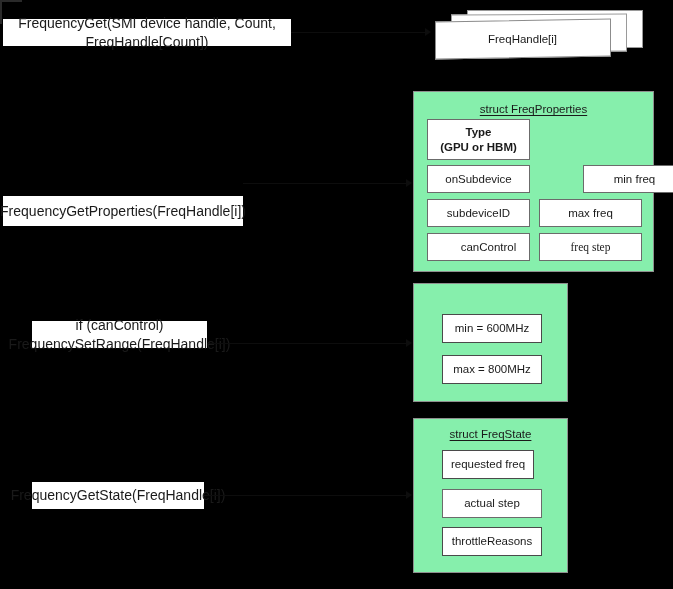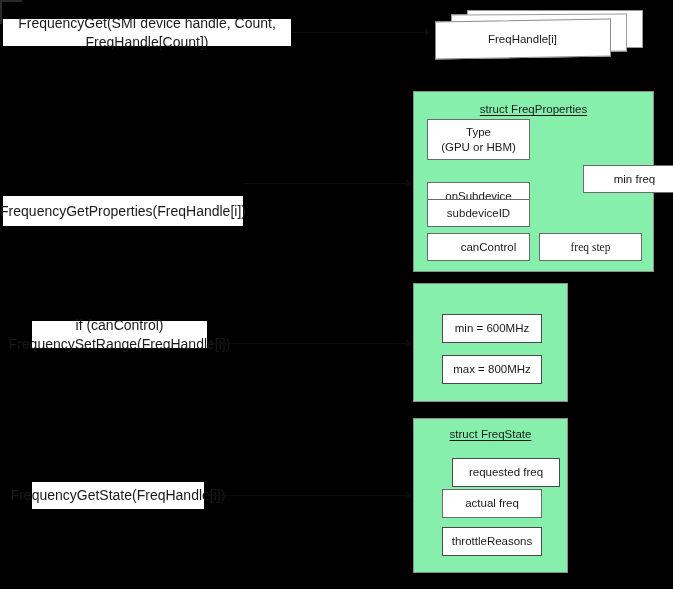--- a/index.html
+++ b/index.html
@@ -124,31 +124,32 @@
   </div>
 
   <div class="api-box" style="left:3px; top:168px; width:240px; height:30px;margin-top:28px;">FrequencyGetProperties(FreqHandle[i])</div>
 
   <div class="conn" style="left:243px; top:183px; width:166px; height:1px;"></div>
   <div class="arrow-head" style="left:406px; top:179px;"></div>
 
   <div class="struct-box" style="left:413px; top:91px; width:241px; height:181px;">
     <div class="struct-title" style="top:11px;">struct FreqProperties</div>
 
-    <div class="field" style="left:13px; top:27px; width:103px; height:41px;">Type
+    <div class="field" style="left:13px; top:27px; width:103px; height:41px;font-weight:bold;">Type
 (GPU or HBM)</div>
 
-    <div class="field" style="left:13px; top:90px; width:103px; height:28px;text-align:right;">onSubdevice</div>
+    <div class="field" style="left:13px; top:73px; width:103px; height:28px;text-align:right;">onSubdevice</div>
 
     <div class="field" style="left:13px; top:107px; width:103px; height:28px;">subdeviceID</div>
 
     <div class="field" style="left:13px; top:141px; width:103px; height:28px;padding-left:20px;">canControl</div>
 
     <div class="field" style="left:125px; top:73px; width:103px; height:28px;margin-left:44px;">min  freq</div>
 
+    <div class="field" style="left:125px; top:107px; width:103px; height:28px;">max freq</div>
 
     <div class="field" style="left:125px; top:141px; width:103px; height:28px;font-family:Liberation Serif, serif;">freq step</div>
   </div>
 
   <div class="conn-light" style="left:405px; top:246px; width:22px; height:1.5px;"></div>
   <div class="conn-light" style="left:405px; top:246px; width:1.5px; height:22px;"></div>
 
   <div class="api-box" style="left:32px; top:321px; width:175px; height:27px;">if (canControl)
 FrequencySetRange(FreqHandle[i])</div>
 
@@ -163,20 +164,20 @@
   </div>
 
   <div class="api-box" style="left:32px; top:482px; width:172px; height:27px;">FrequencyGetState(FreqHandle[i])</div>
 
   <div class="conn" style="left:204px; top:495px; width:205px; height:1px;"></div>
   <div class="arrow-head" style="left:406px; top:491px;"></div>
 
   <div class="struct-box" style="left:413px; top:418px; width:155px; height:155px;">
     <div class="struct-title" style="top:9px;">struct FreqState</div>
 
-    <div class="field thin" style="left:28px; top:39px; width:108px; height:29px;margin-left:10px;">requested freq</div>
+    <div class="field thin" style="left:28px; top:31px; width:92px; height:29px;">requested freq</div>
 
-    <div class="field" style="left:28px; top:70px; width:100px; height:29px;">actual freq</div>
+    <div class="field" style="left:28px; top:70px; width:100px; height:29px;">actual step</div>
 
     <div class="field thin" style="left:28px; top:108px; width:100px; height:29px;">throttleReasons</div>
   </div>
 
 </div>
 
 </body></html>

